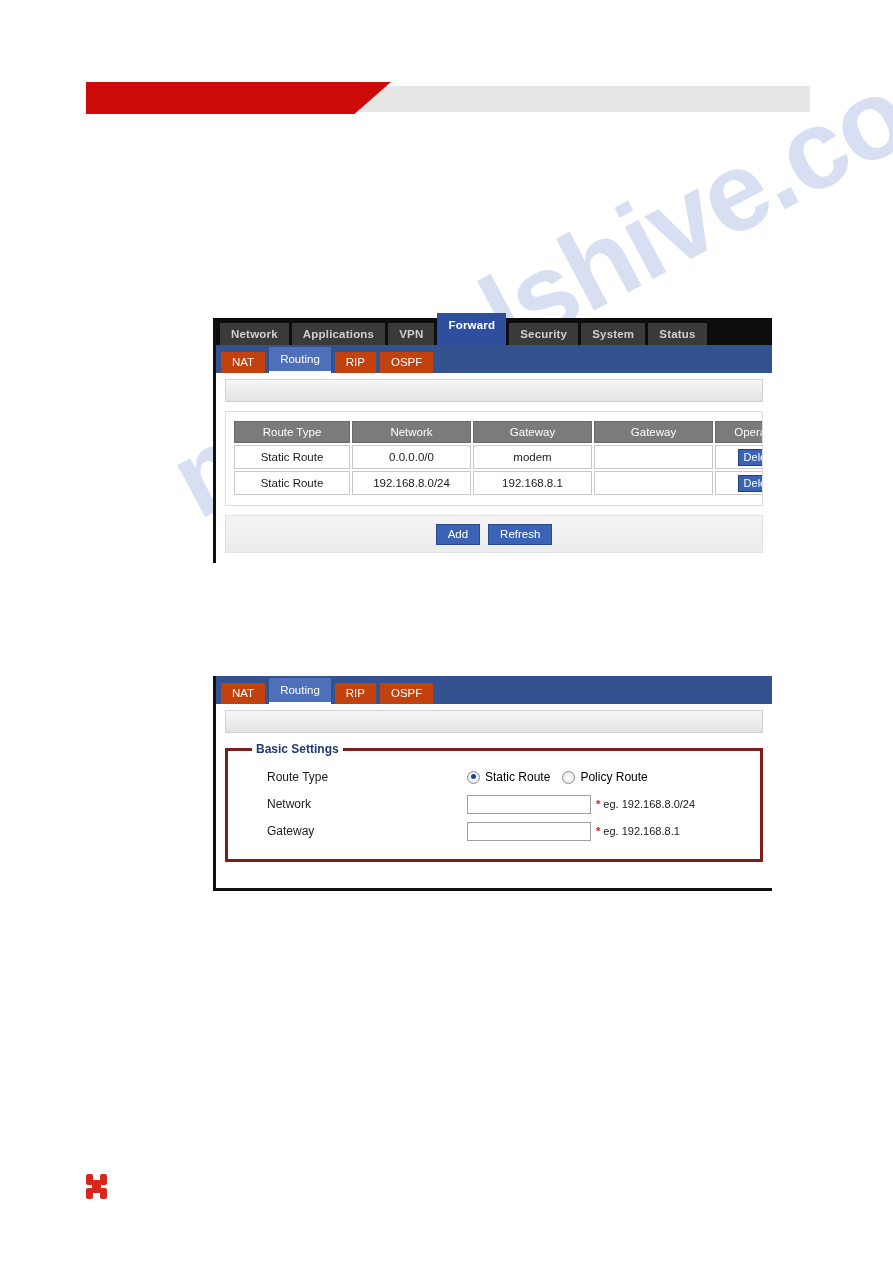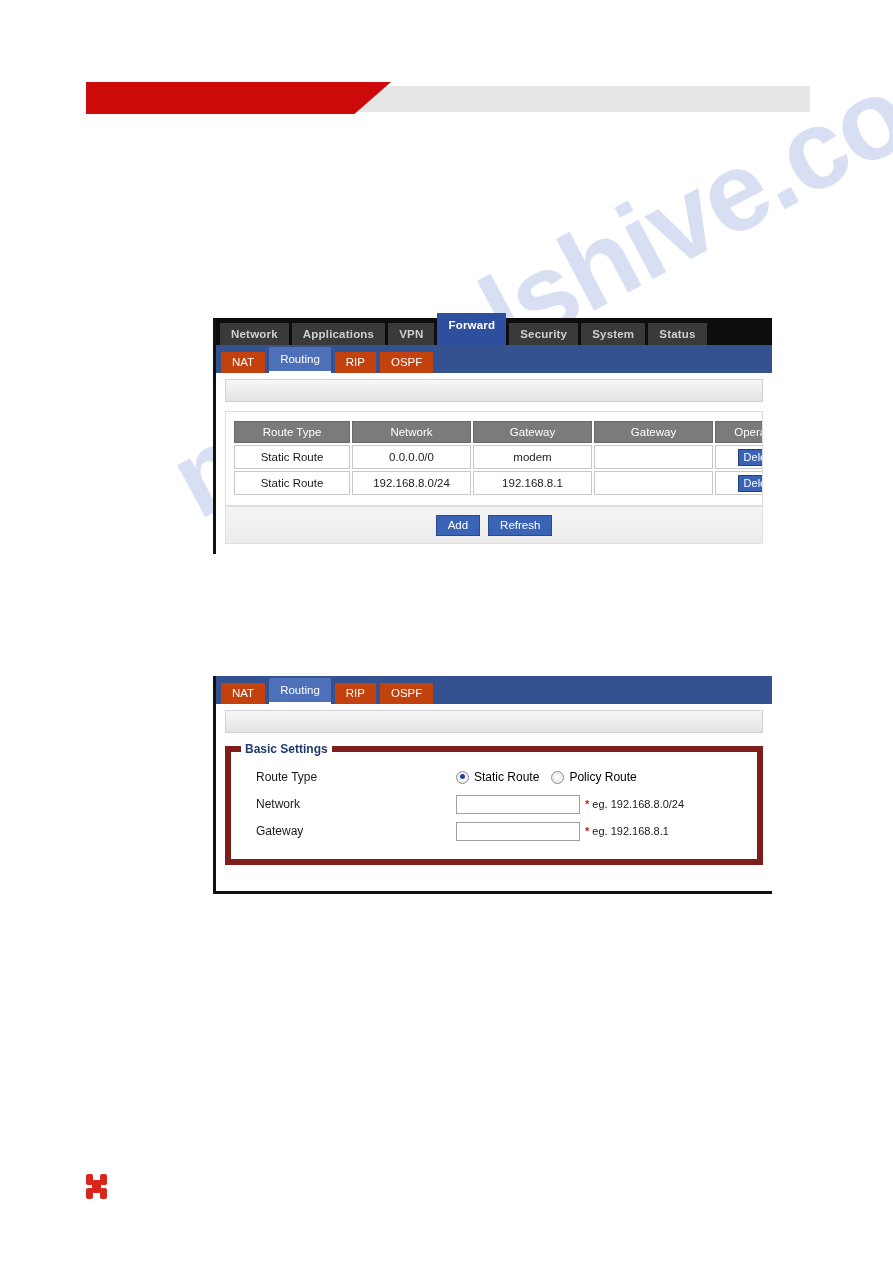--- a/index.html
+++ b/index.html
@@ -196,34 +196,35 @@
     display:inline-block;
     background:#3b63b5;
     color:#ffffff;
     font-size:11px;
     border:1px solid #23407c;
     padding:1px 5px;
     cursor:pointer;
     line-height:13px;
   }
   .actionbar{
+    margin-top:9px;
     background:linear-gradient(#f4f4f4,#ececec);
     border:1px solid #e0e0e0;
     height:36px;
     display:flex;
     align-items:center;
     justify-content:center;
     gap:8px;
   }
 
   
   fieldset.basic{
-    border:6px solid #7f1d1d;
+    border:3px solid #7f1d1d;
     margin:4px 0 16px 0;
-    padding:8px 10px 14px 10px;
+    padding:8px 10px 14px 24px;
   }
   fieldset.basic legend{
     font-size:12px;
     font-weight:700;
     color:#1f3a6e;
     padding:0 4px;
   }
   .frow{
     display:flex;
     align-items:center;

